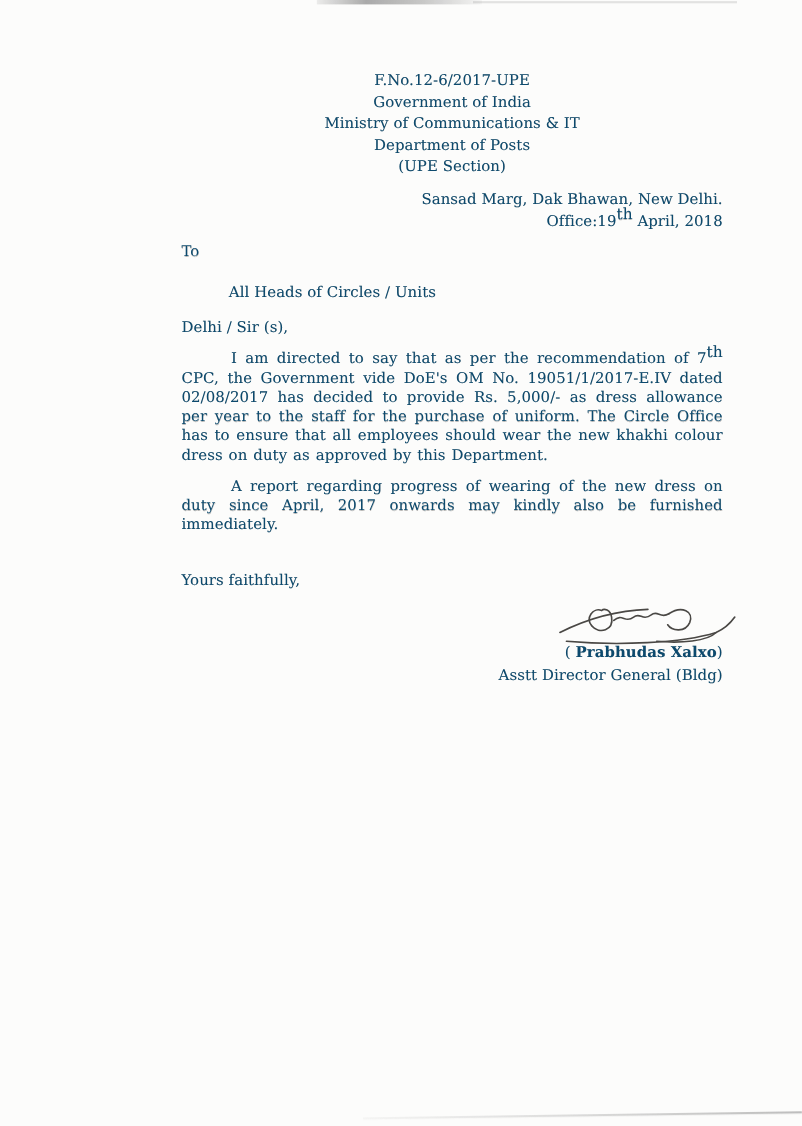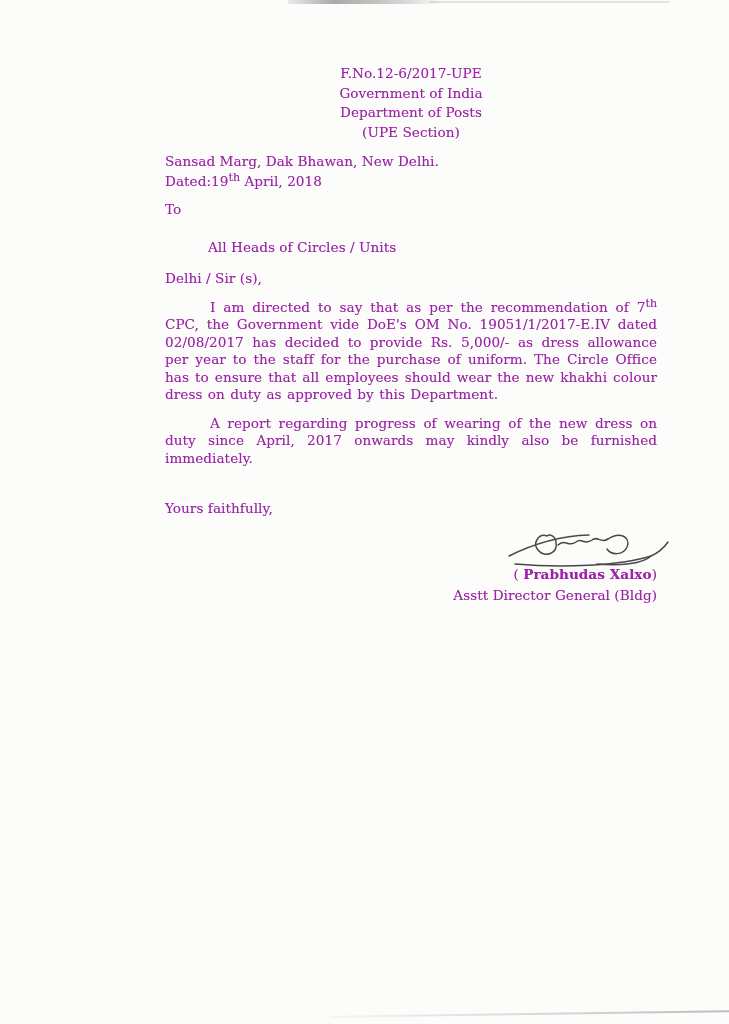--- a/index.html
+++ b/index.html
@@ -7,21 +7,21 @@
     padding: 0;
     background: #fcfcfb;
   }
   .page {
     position: relative;
     width: 729px;
     height: 1024px;
     background: #fcfcfb;
     overflow: hidden;
     font-family: "DejaVu Serif", "Liberation Serif", serif;
-    color: #a21caf;
+    color: #0c4a6e;
     text-shadow: 0.2px 0.2px 0.6px rgba(60,58,55,0.35);
   }
   
   .artifact-top {
     position: absolute;
     top: 0;
     left: 288px;
     width: 150px;
     height: 4px;
     background: linear-gradient(to right,
@@ -56,25 +56,25 @@
     font-size: 13.5px;
     line-height: 17.5px;
     letter-spacing: 0.1px;
   }
   .letterhead {
     text-align: center;
     line-height: 19.5px;
   }
   .address-date {
     margin-top: 9px;
-    text-align: left;
+    text-align: right;
     line-height: 20px;
   }
   sup {
-    font-size: 11px;
+    font-size: 14px;
     line-height: 0;
     vertical-align: super;
     letter-spacing: 0;
   }
   .to-line {
     margin-top: 10px;
   }
   .addressee {
     margin-top: 20px;
     margin-left: 43px;
@@ -131,27 +131,28 @@
 
   <div class="artifact-top"></div>
   <div class="artifact-top-2"></div>
   <div class="artifact-bottom"></div>
 
   <div class="content">
 
     <div class="letterhead">
       <div>F.No.12-6/2017-UPE</div>
       <div>Government of India</div>
+      <div>Ministry of Communications &amp; IT</div>
       <div>Department of Posts</div>
       <div>(UPE Section)</div>
     </div>
 
     <div class="address-date">
       <div>Sansad Marg, Dak Bhawan, New Delhi.</div>
-      <div><span>Dated:19</span><sup>th</sup><span> April, 2018</span></div>
+      <div><span>Office:19</span><sup>th</sup><span> April, 2018</span></div>
     </div>
 
     <div class="to-line">To</div>
 
     <div class="addressee">All Heads of Circles / Units</div>
 
 
     <div class="greeting">Delhi / Sir (s),</div>
 
     <p class="para"><span>I am directed to say that as per the recommendation of 7</span><sup>th</sup><span> CPC, the Government vide DoE's OM No. 19051/1/2017-E.IV dated 02/08/2017 has decided to provide Rs. 5,000/- as dress allowance per year to the staff for the purchase of uniform. The Circle Office has to ensure that all employees should wear the new khakhi colour dress on duty as approved by this Department.</span></p>

